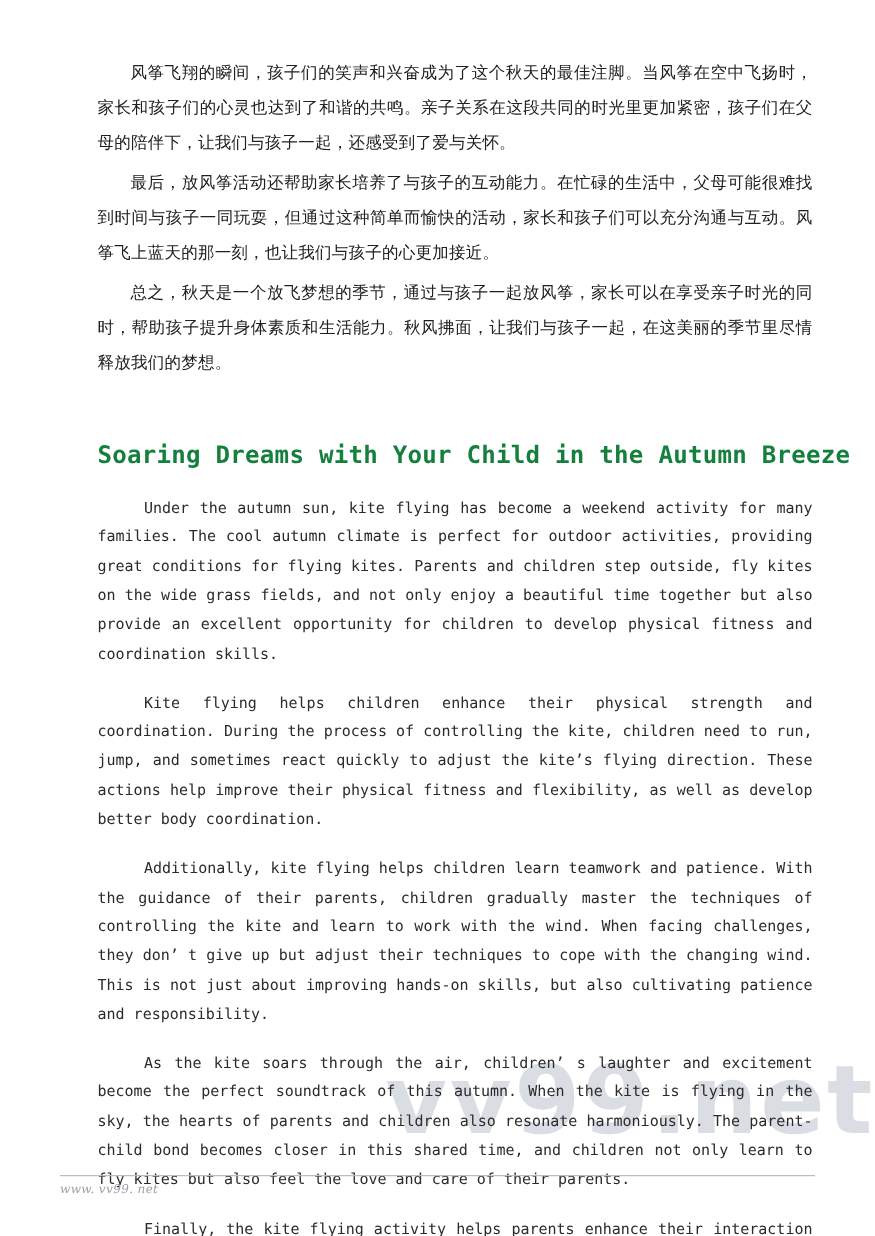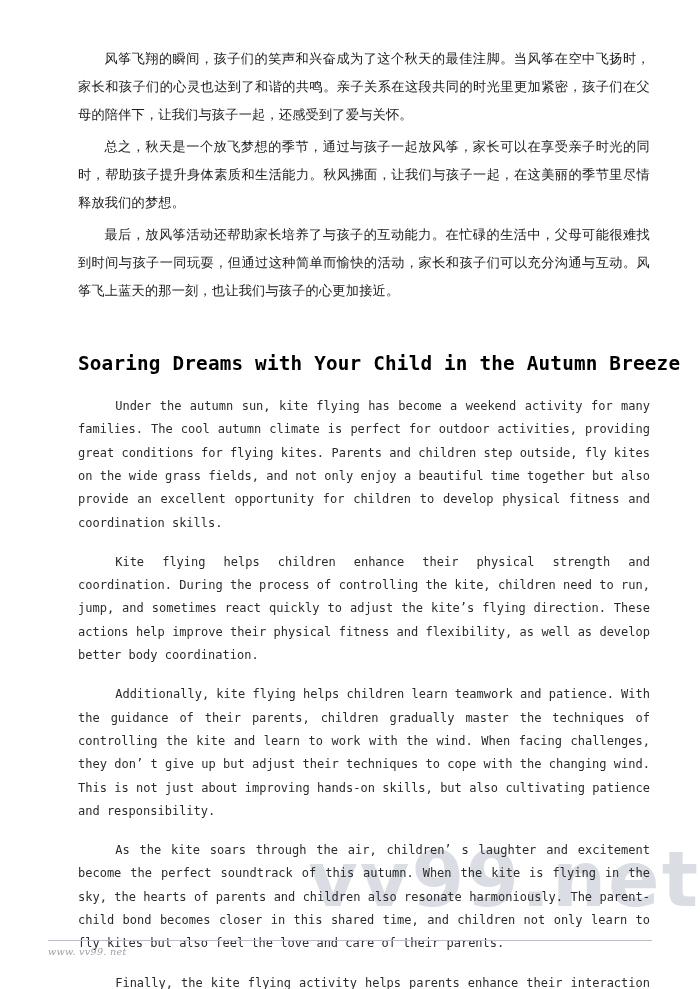--- a/index.html
+++ b/index.html
@@ -72,21 +72,21 @@
 
   
   h1.en-title {
     margin: 0;
     padding: 47px 0 0 0;
     font-family: "DejaVu Sans Mono", "Liberation Mono", monospace;
     font-size: 19.3px;
     font-weight: 700;
     letter-spacing: 0.2px;
     text-align: center;
-    color: #000000;
+    color: #15803d;
     line-height: 1.25;
     white-space: nowrap;
   }
 
   
   .en-block {
     padding-top: 19px;
   }
   p.en {
     margin: 0 0 16px 0;
@@ -128,22 +128,22 @@
 <body>
 
 <div class="page">
 
   <div class="watermark">vv99.net</div>
 
   <div class="content">
 
     <div class="cn-block">
       <p class="cn">风筝飞翔的瞬间，孩子们的笑声和兴奋成为了这个秋天的最佳注脚。当风筝在空中飞扬时，家长和孩子们的心灵也达到了和谐的共鸣。亲子关系在这段共同的时光里更加紧密，孩子们在父母的陪伴下，让我们与孩子一起，还感受到了爱与关怀。</p>
+      <p class="cn">最后，放风筝活动还帮助家长培养了与孩子的互动能力。在忙碌的生活中，父母可能很难找到时间与孩子一同玩耍，但通过这种简单而愉快的活动，家长和孩子们可以充分沟通与互动。风筝飞上蓝天的那一刻，也让我们与孩子的心更加接近。</p>
       <p class="cn">总之，秋天是一个放飞梦想的季节，通过与孩子一起放风筝，家长可以在享受亲子时光的同时，帮助孩子提升身体素质和生活能力。秋风拂面，让我们与孩子一起，在这美丽的季节里尽情释放我们的梦想。</p>
-      <p class="cn">最后，放风筝活动还帮助家长培养了与孩子的互动能力。在忙碌的生活中，父母可能很难找到时间与孩子一同玩耍，但通过这种简单而愉快的活动，家长和孩子们可以充分沟通与互动。风筝飞上蓝天的那一刻，也让我们与孩子的心更加接近。</p>
     </div>
 
     <h1 class="en-title">Soaring Dreams with Your Child in the Autumn Breeze</h1>
 
     <div class="en-block">
       <p class="en">Under the autumn sun, kite flying has become a weekend activity for many families. The cool autumn climate is perfect for outdoor activities, providing great conditions for flying kites. Parents and children step outside, fly kites on the wide grass fields, and not only enjoy a beautiful time together but also provide an excellent opportunity for children to develop physical fitness and coordination skills.</p>
       <p class="en">Kite flying helps children enhance their physical strength and coordination. During the process of controlling the kite, children need to run, jump, and sometimes react quickly to adjust the kite’s flying direction. These actions help improve their physical fitness and flexibility, as well as develop better body coordination.</p>
       <p class="en">Additionally, kite flying helps children learn teamwork and patience. With the guidance of their parents, children gradually master the techniques of controlling the kite and learn to work with the wind. When facing challenges, they don’ t give up but adjust their techniques to cope with the changing wind. This is not just about improving hands-on skills, but also cultivating patience and responsibility.</p>
       <p class="en">As the kite soars through the air, children’ s laughter and excitement become the perfect soundtrack of this autumn. When the kite is flying in the sky, the hearts of parents and children also resonate harmoniously. The parent-child bond becomes closer in this shared time, and children not only learn to fly kites but also feel the love and care of their parents.</p>
       <p class="en">Finally, the kite flying activity helps parents enhance their interaction with their children. In the busy life, parents may find it hard to find time to play with their children, but through this simple and enjoyable activity, parents and children can communicate and interact fully. The moment the kite soars into the sky, our</p>

